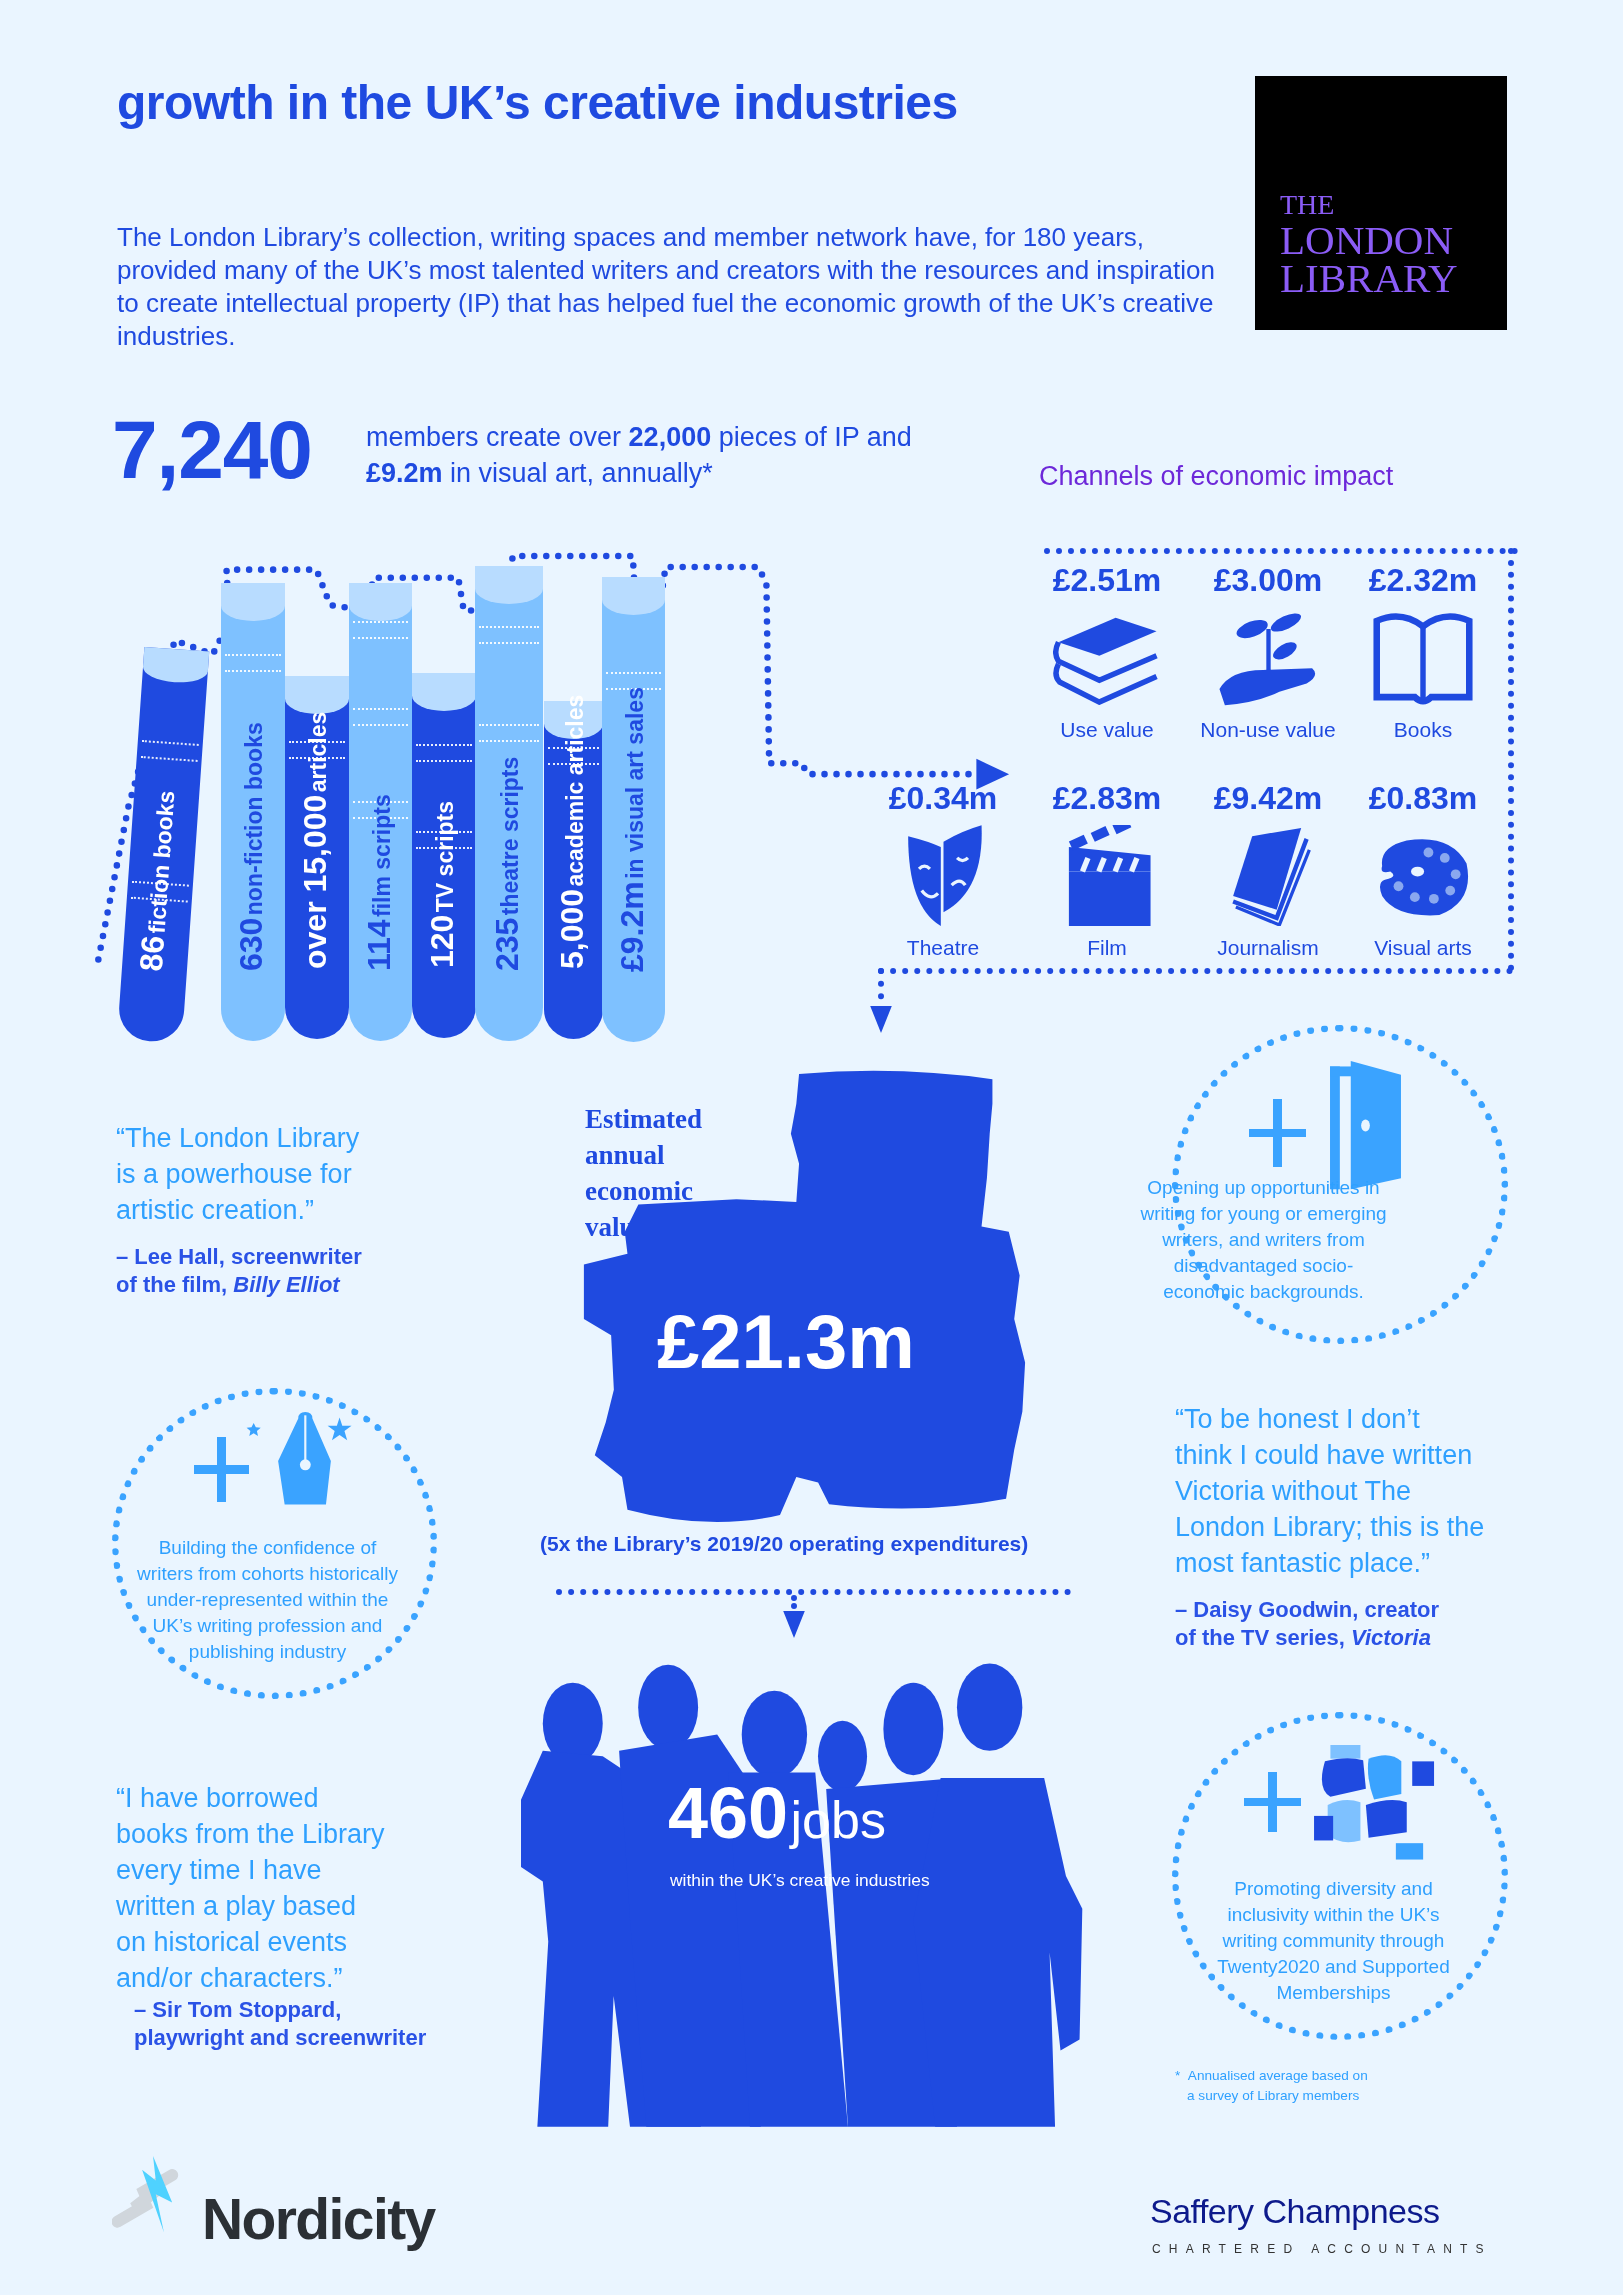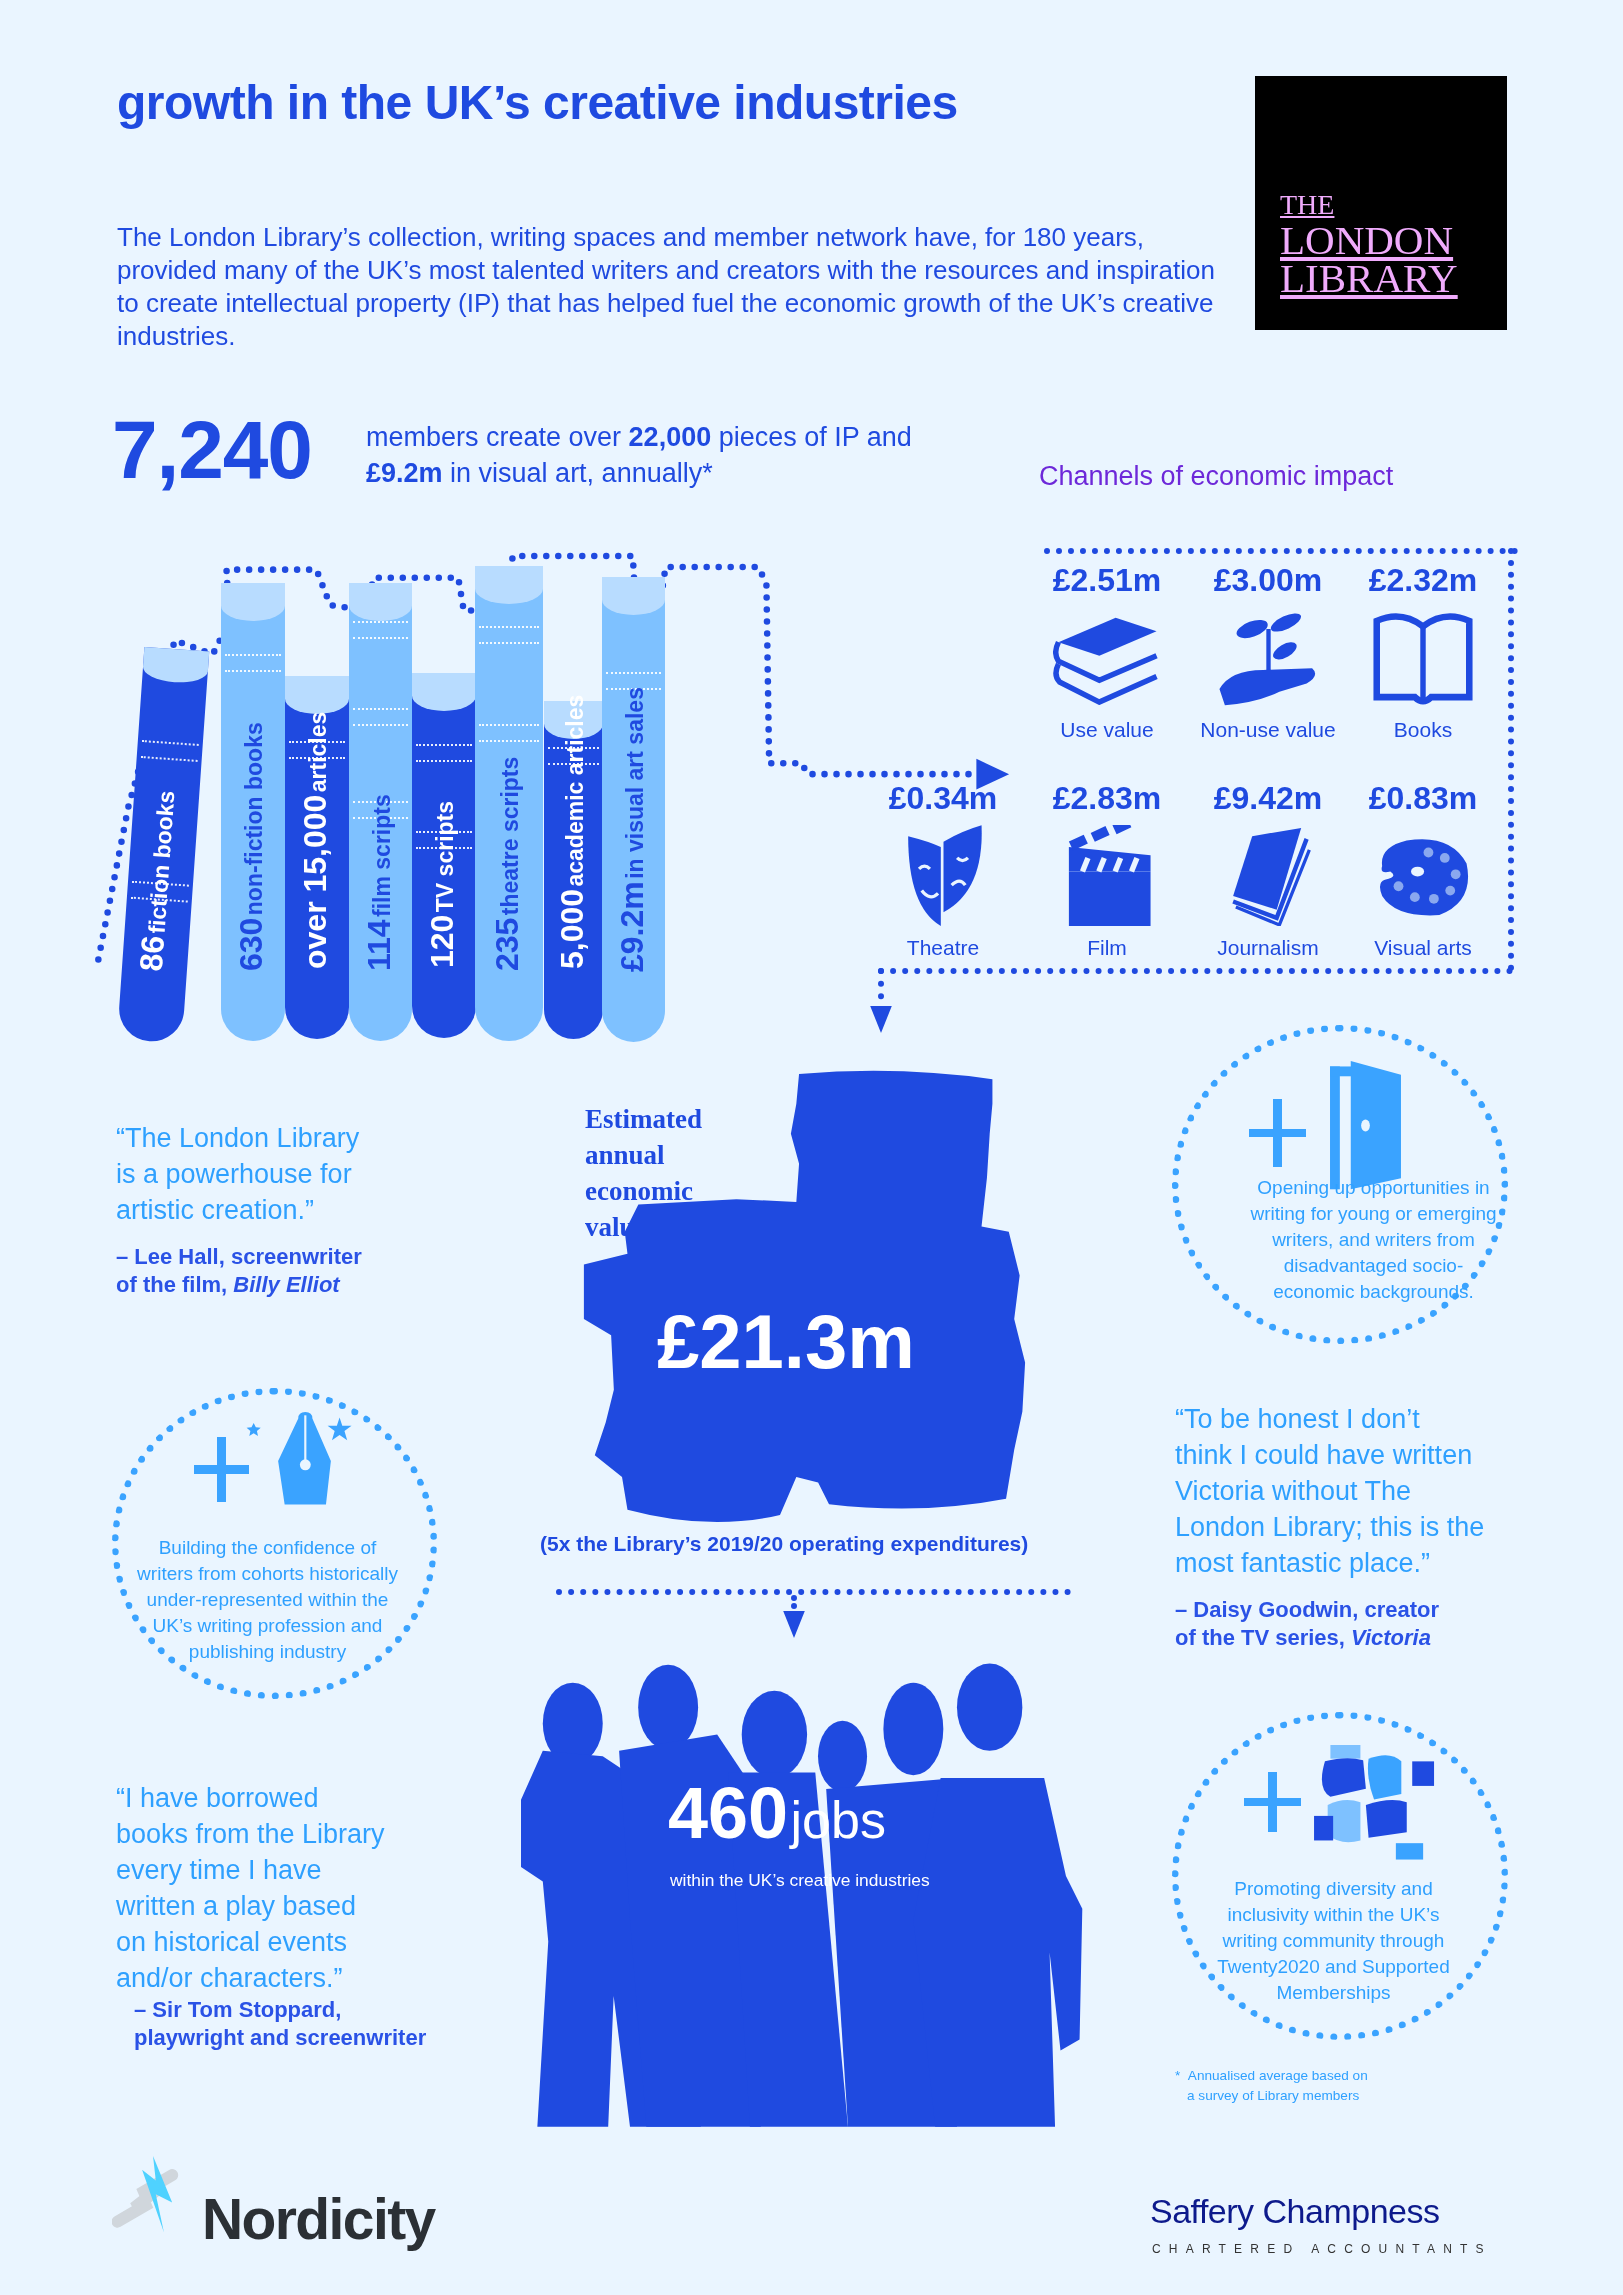--- a/index.html
+++ b/index.html
@@ -1,21 +1,21 @@
 <!DOCTYPE html>
 <html style="font-size:8.7px"><head>
 <meta charset="utf-8">
 <style>
   html,body{margin:0;padding:0;}
   body{width:1623px;height:2295px;background:#eaf5ff;position:relative;overflow:hidden;font-family:"Liberation Sans","DejaVu Sans",sans-serif;color:#1f4ae0;}
   .abs{position:absolute;}
   .title{left:117px;top:71px;width:1118px;font-size:48px;font-weight:bold;line-height:63px;color:#1f4ae0;letter-spacing:-0.5px;}
   .intro{left:117px;top:221px;width:1118px;font-size:26px;line-height:33px;color:#1f4ae0;}
   .logo-box{left:1255px;top:76px;width:252px;height:254px;background:#000;}
-  .logo-text{position:absolute;left:25px;top:112px;color:#f0abfc;font-family:"Liberation Serif","DejaVu Serif",serif;font-size:41px;line-height:38px;text-decoration:underline;}
+  .logo-text{position:absolute;left:25px;top:112px;color:#8b5cf6;font-family:"Liberation Serif","DejaVu Serif",serif;font-size:41px;line-height:38px;}
   .logo-text .the{font-size:28px;display:block;line-height:33px;}
   .bignum{left:112px;top:403px;font-size:82px;font-weight:bold;color:#1f4ae0;letter-spacing:-1.1px;}
   .bigdesc{left:366px;top:419px;width:556px;font-size:27px;line-height:36px;color:#1f4ae0;}
   .bigdesc b{font-weight:bold;}
   .channels-title{left:1039px;top:461px;font-size:27px;font-weight:normal;color:#6d28d9;}
   .dots-h{position:absolute;height:0;border-top:6.5px dotted #1f4ae0;}
   .dots-v{position:absolute;width:0;border-left:6.5px dotted #1f4ae0;}
   .ch{position:absolute;width:164px;text-align:center;}
   .ch .val{font-size:32px;font-weight:bold;color:#1f4ae0;}
   .ch .ico{height:104px;display:flex;align-items:center;justify-content:center;margin-top:7.6px;}
@@ -284,21 +284,21 @@
 <div class="abs jobs-sub">within the UK’s creative industries</div>
 
 <div class="circle" style="left:1172px;top:1025px;width:322px;height:305px;"></div>
 <div class="plus" style="left:1249px;top:1099px;width:57px;height:68px;"></div>
 <svg class="abs" style="left:1330px;top:1061px" width="71" height="131" viewBox="0 0 130 240">
   <rect x="0" y="10" width="18" height="225" fill="#3aa3ff"></rect>
     <rect x="0" y="10" width="40" height="18" fill="#3aa3ff"></rect>
   <polygon points="38,0 130,25 130,215 38,235" fill="#3aa3ff"></polygon>
     <ellipse cx="65" cy="118" rx="8" ry="11" fill="#eaf5ff"></ellipse>
 </svg>
-<div class="circle-text" style="left:1229px;top:1175px;width:289px;">
+<div class="circle-text" style="left:1119px;top:1175px;width:289px;">
   <div>Opening up opportunities in</div>
   <div>writing for young or emerging</div>
   <div>writers, and writers from</div>
   <div>disadvantaged socio-</div>
   <div>economic backgrounds.</div>
 </div>
 
 <div class="circle" style="left:112px;top:1388px;width:311px;height:297px;"></div>
 <div class="plus" style="left:194px;top:1437px;width:55px;height:65px;"></div>
 <svg class="abs" style="left:202px;top:1412px" width="174" height="98" viewBox="0 0 320 180">

